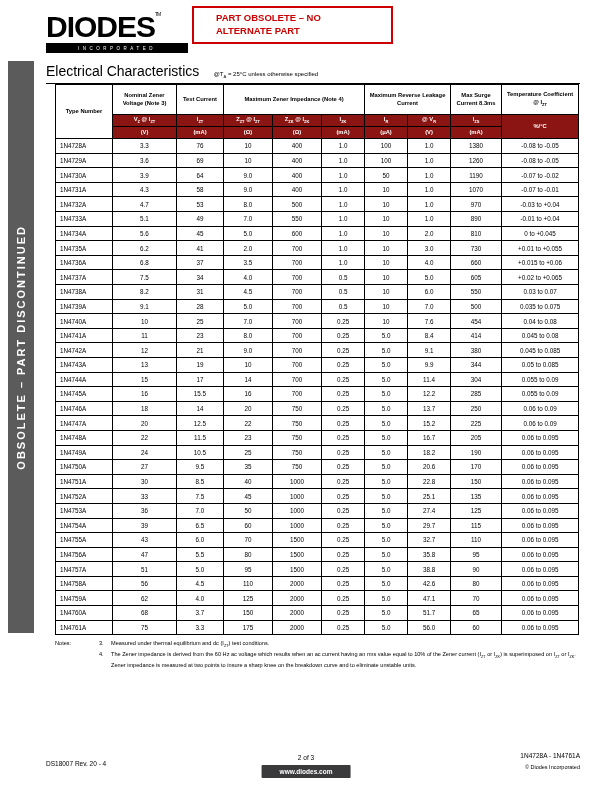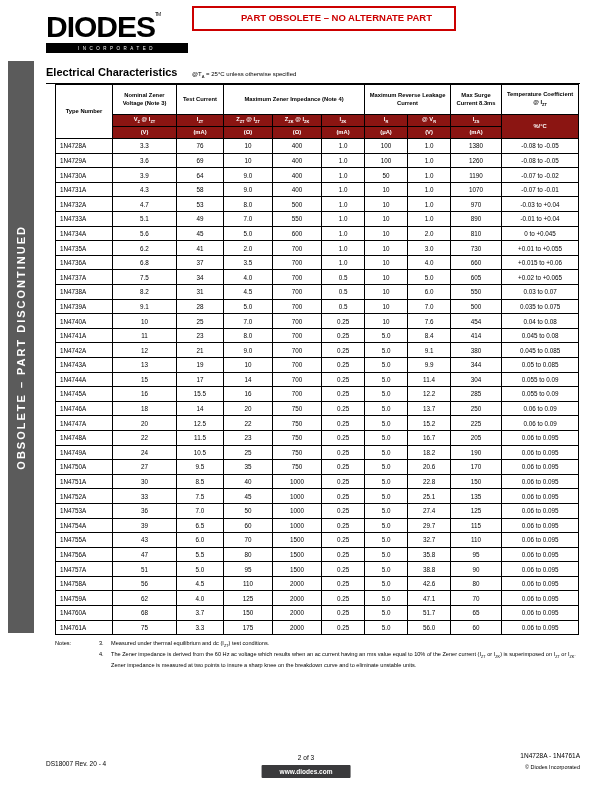--- a/index.html
+++ b/index.html
@@ -14,27 +14,27 @@
                   font-size:11px; letter-spacing:2px; white-space:nowrap; }
 
   
   .logo { position:absolute; left:46px; top:12px; width:142px; }
   .logo-brand { font-size:30px; font-weight:bold; letter-spacing:-1px; line-height:1; }
   .logo-tm { font-size:5px; vertical-align:top; font-weight:normal; }
   .logo-bar { margin-top:1px; background:#000; color:#fff; text-align:center;
               font-size:4.5px; letter-spacing:3.5px; padding:2.5px 0 2px; }
 
   
-  .banner { position:absolute; left:192px; top:6px; width:264px; border:2px solid var(--banner-red,#cc0000);
-            color:var(--banner-red,#cc0000); font-weight:bold; font-size:9.5px; text-align:right;
+  .banner { position:absolute; left:192px; top:6px; width:201px; border:2px solid var(--banner-red,#cc0000);
+            color:var(--banner-red,#cc0000); font-weight:bold; font-size:9.5px; text-align:left;
             padding:4px 22px; line-height:1.35; }
 
   
   .title-row { position:absolute; left:46px; top:62px; width:534px; border-bottom:1.5px solid #000; padding-bottom:3px; }
-  .title { display:inline; font-size:11px; font-weight:bold; }
+  .title { display:inline; font-size:14px; font-weight:normal; }
   .title-note { font-size:6px; margin-left:10px; }
 
   
   table { position:absolute; left:55px; top:84px; width:523px; border-collapse:collapse; table-layout:fixed; }
   th, td { border:0.75px solid #000; text-align:center; vertical-align:middle; overflow:hidden; }
   thead th { font-size:5.8px; font-weight:bold; padding:1px 2px; line-height:1.25; }
   tr.h-group th { background:#fff; height:30px; }
   tr.h-red th { background:var(--header-maroon,#8b1512); color:#fff; height:12px; }
   tbody td { font-size:6.3px; height:14.6px; padding:0 2px; background:#fff; }
   td.c-type { text-align:left; padding-left:4px; }

